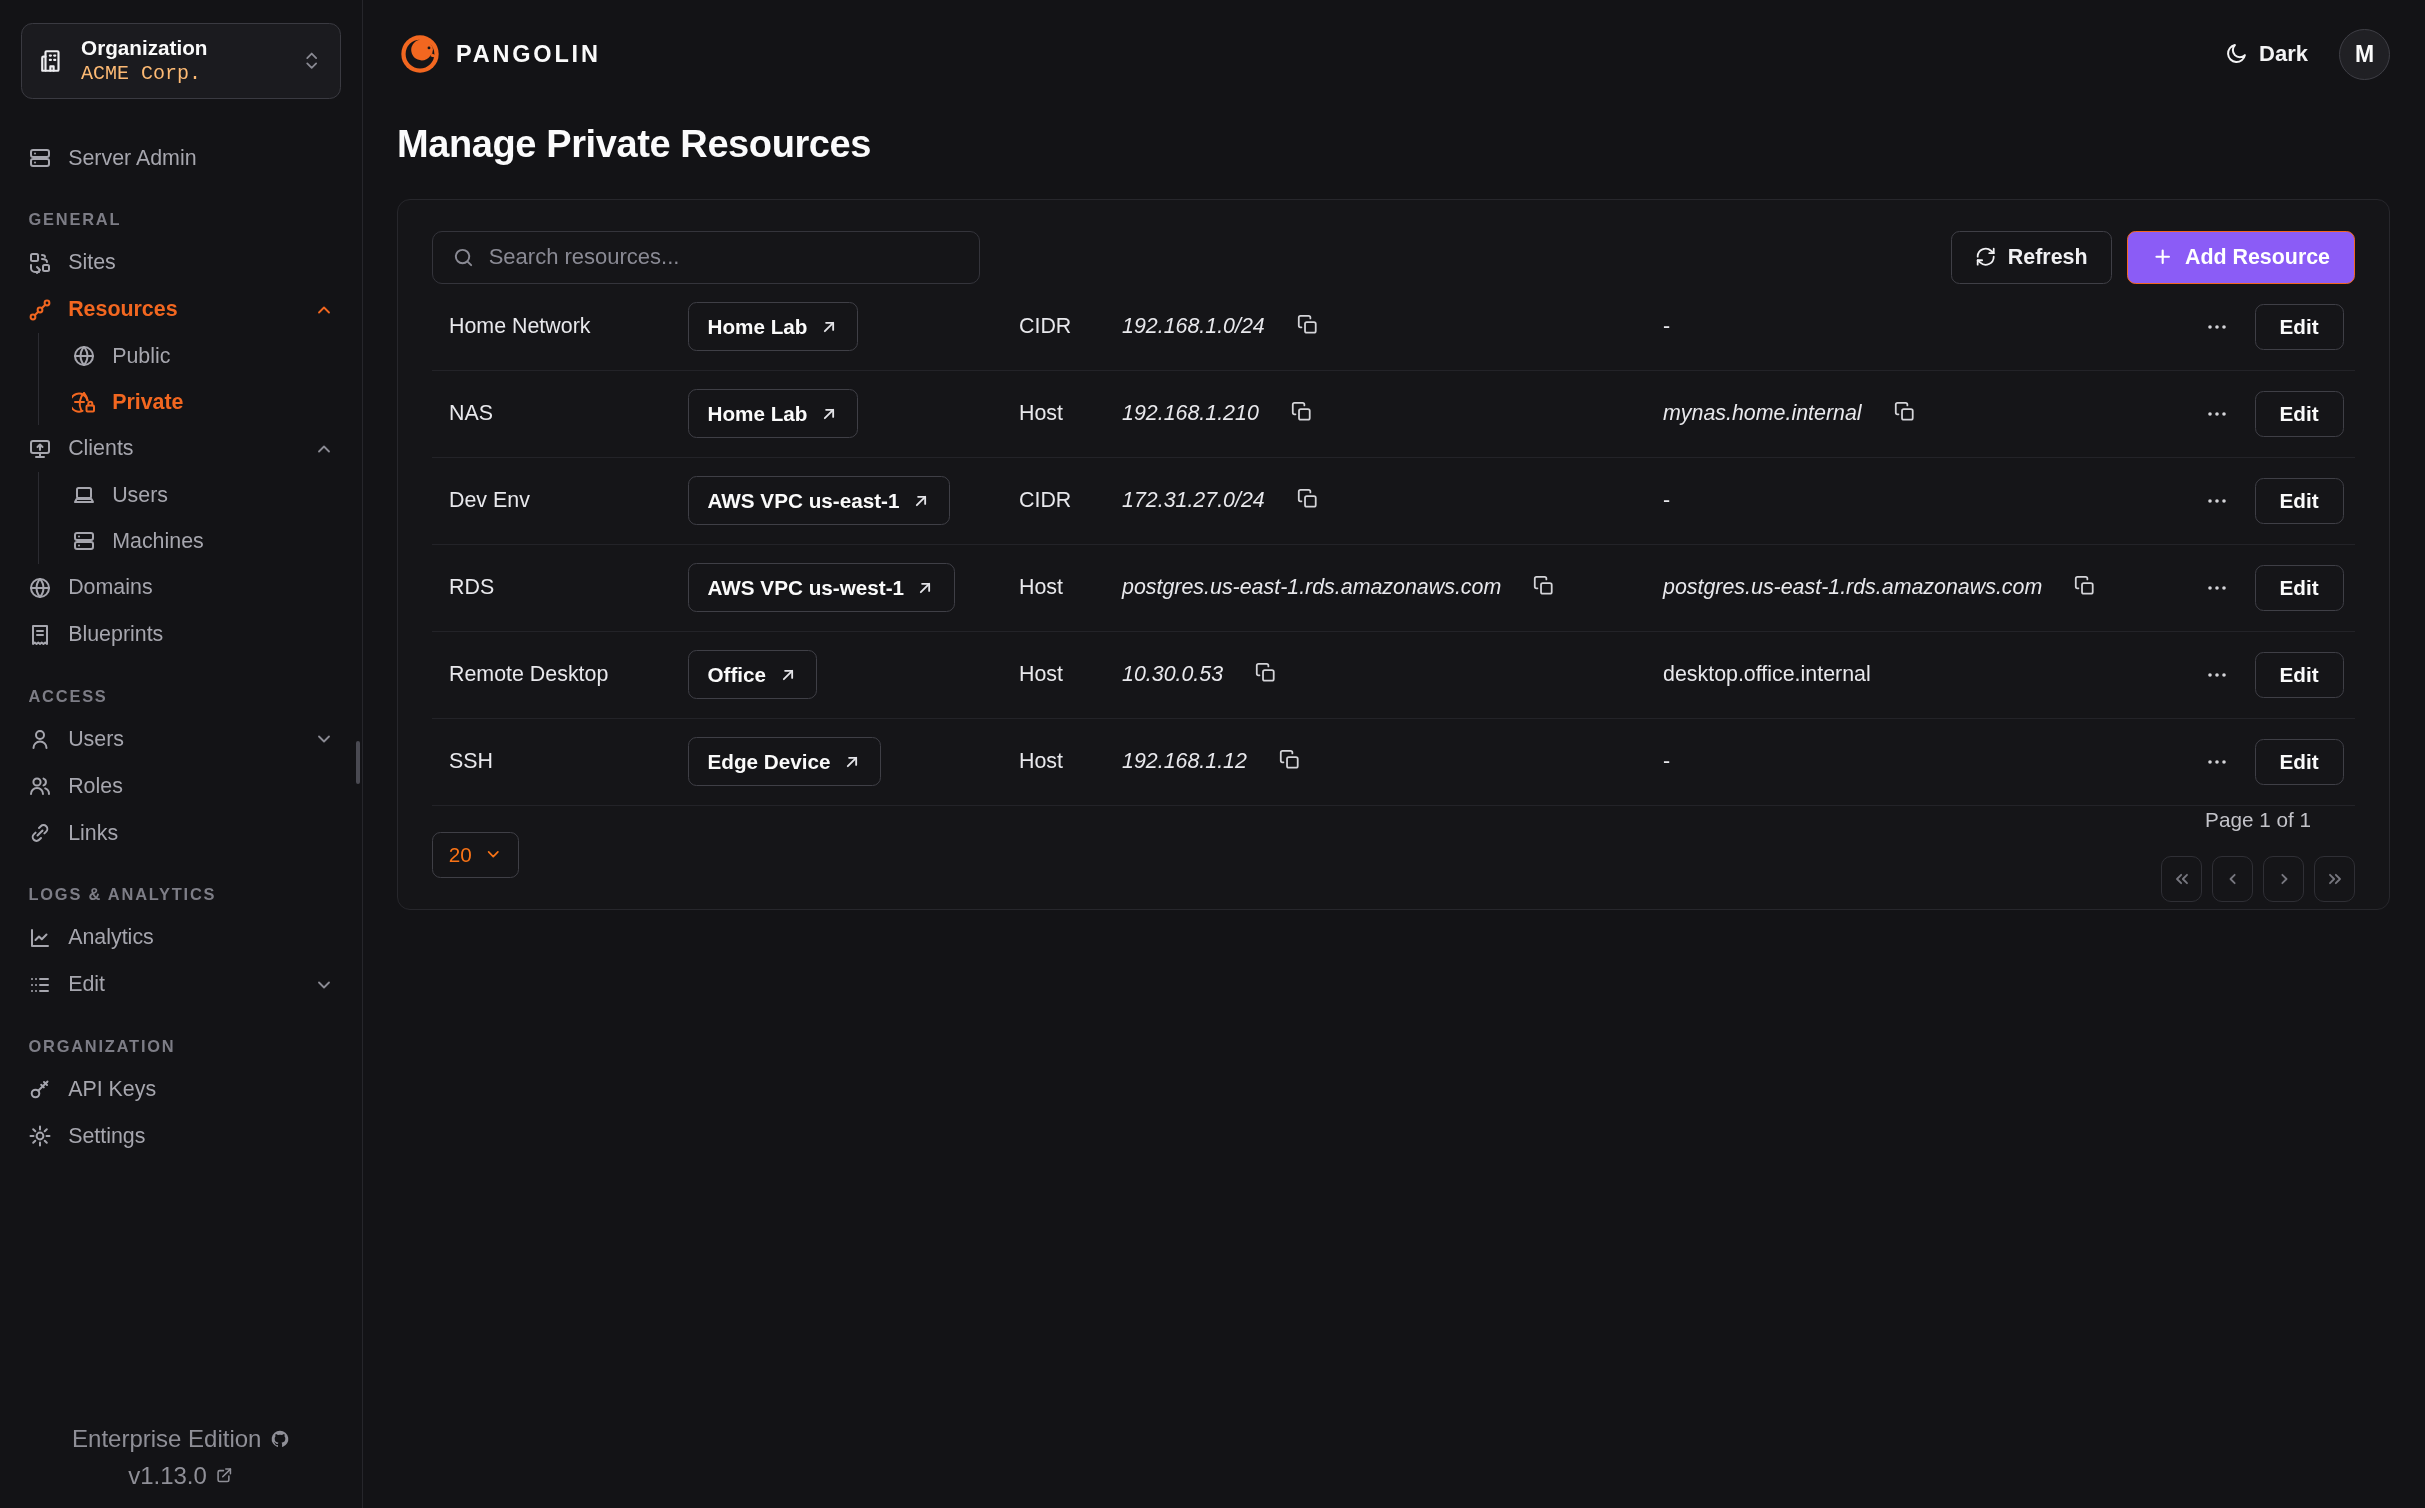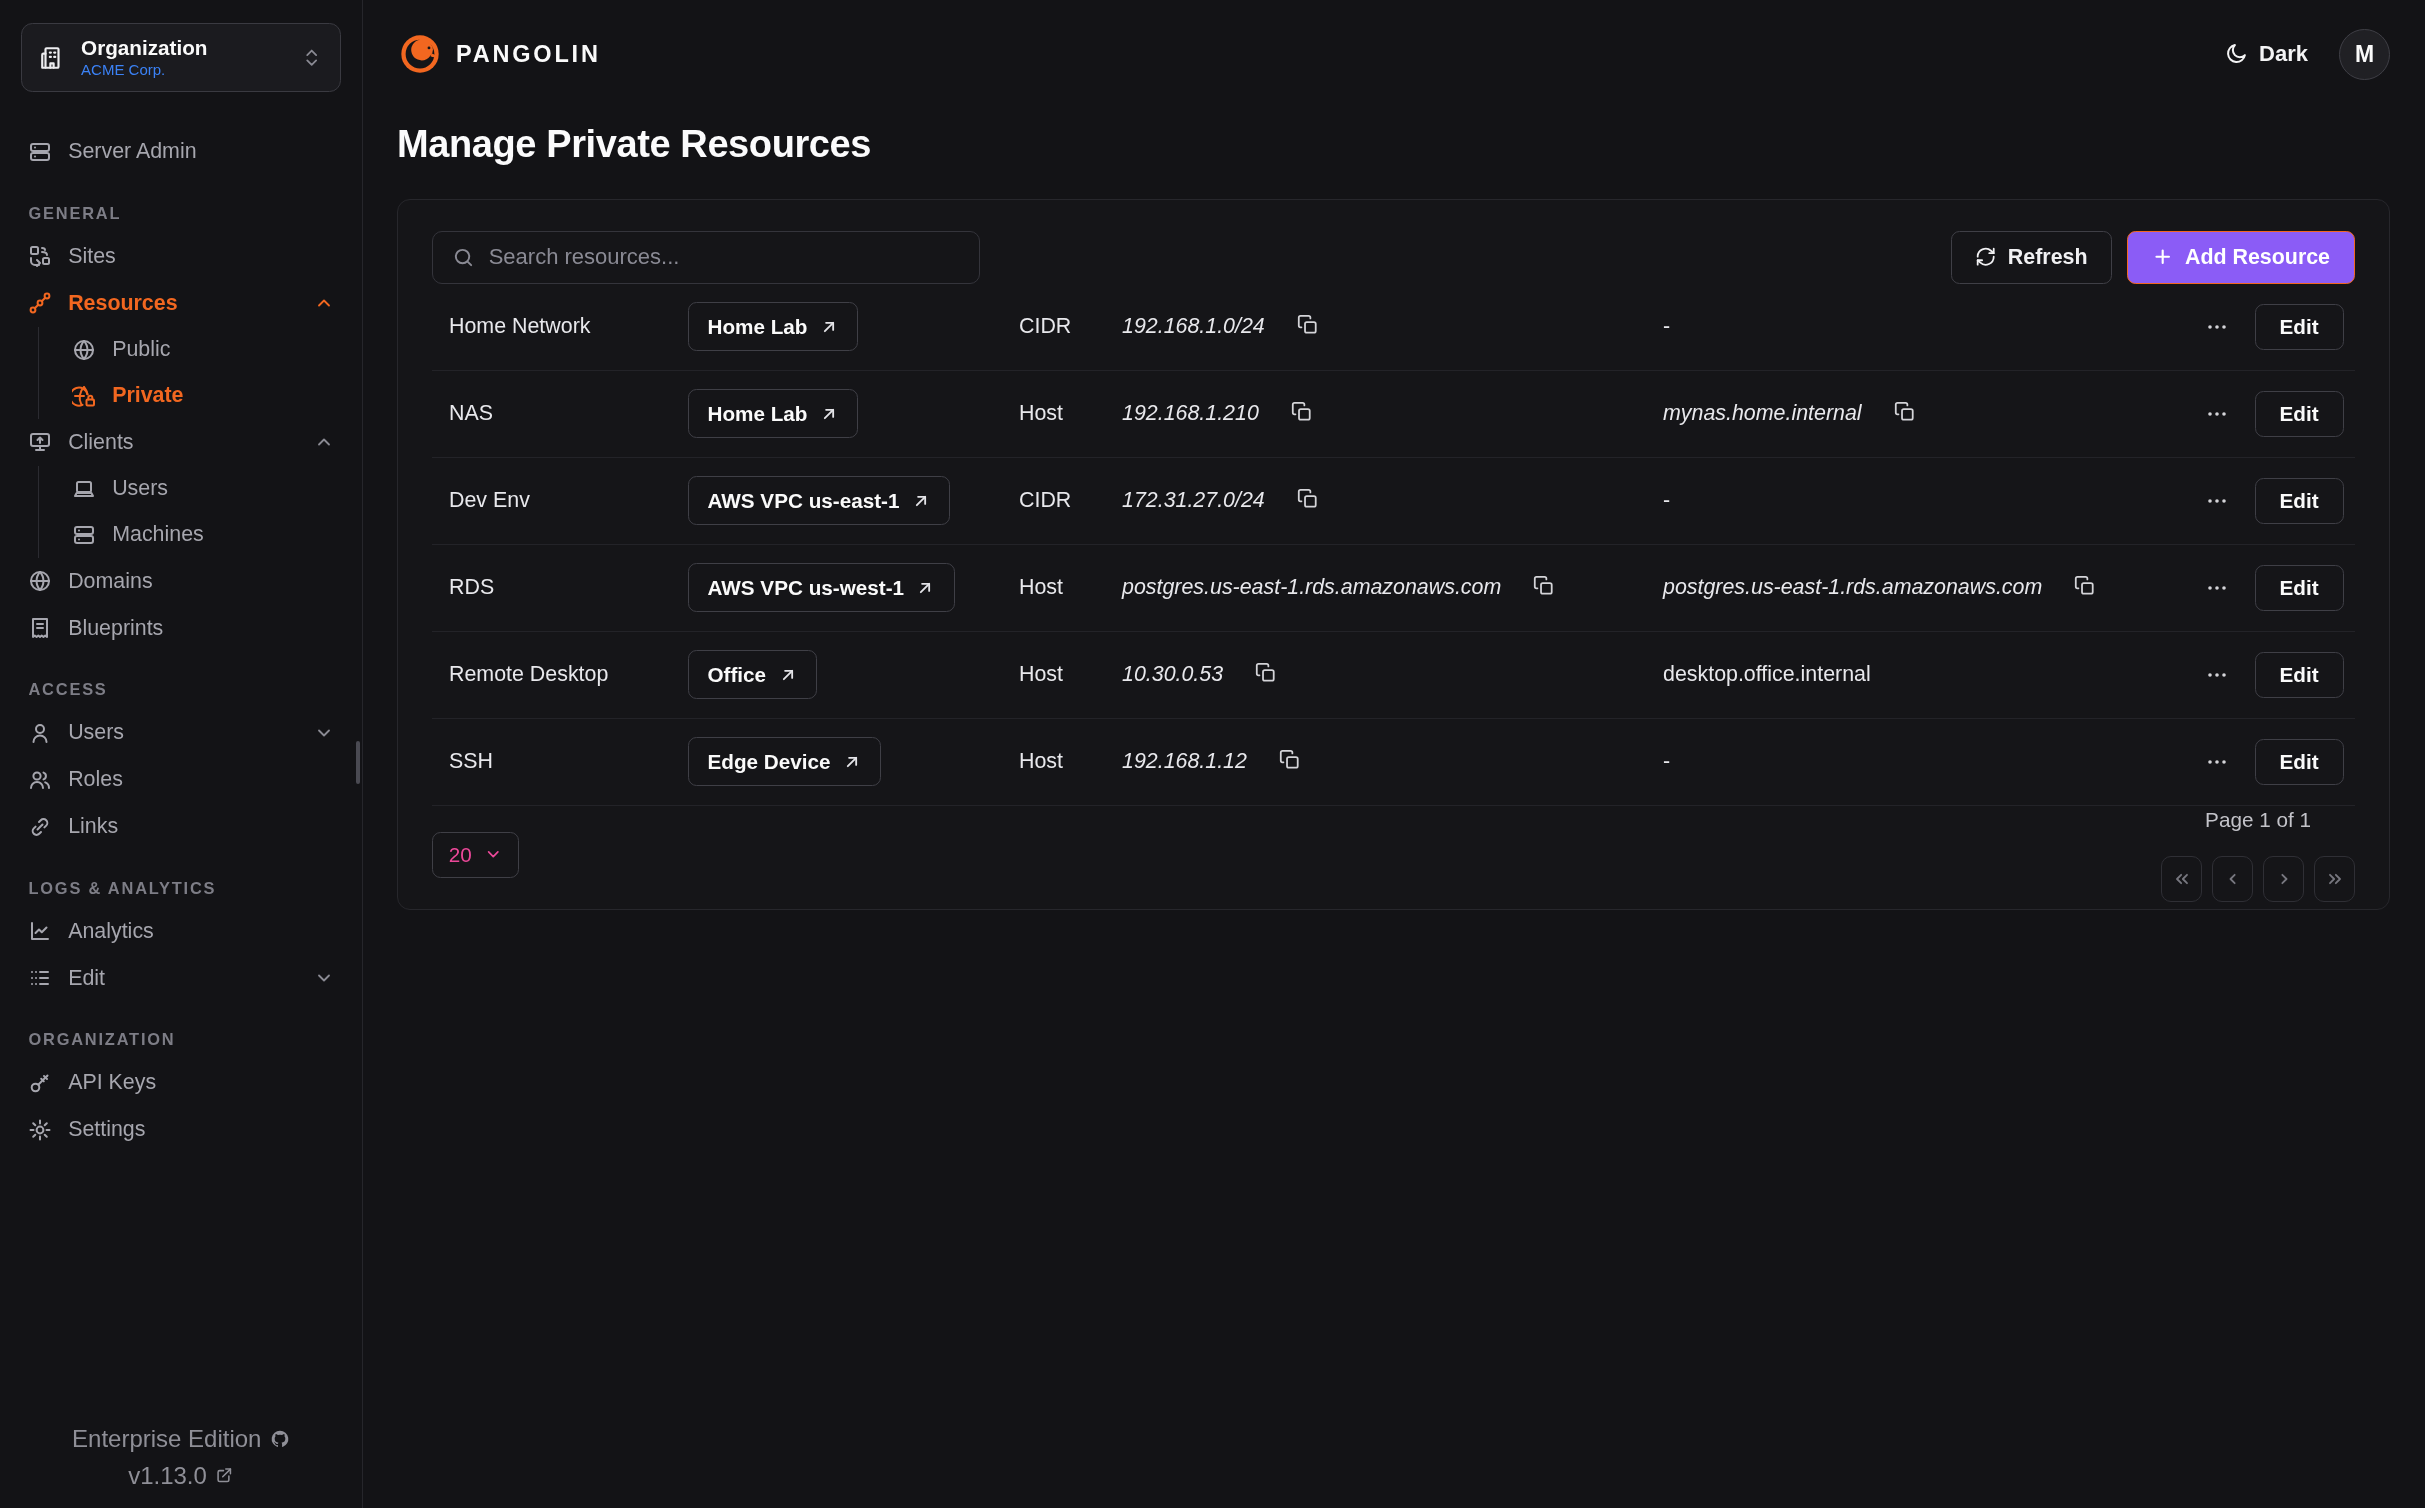--- a/index.html
+++ b/index.html
@@ -4,21 +4,21 @@
 <style>
   * { margin:0; padding:0; box-sizing:border-box; }
   html,body { width:2426px; height:1508px; background:#131316; font-family:"Liberation Sans", sans-serif; color:#ededf0; overflow:hidden; }
   .app { display:flex; width:2426px; height:1508px; }
 
   
   .sidebar { position:relative; width:363px; height:100%; background:#131316; border-right:0.7px solid #26262b; padding:23px 21.4px 0 21.4px; display:flex; flex-direction:column; flex-shrink:0; }
   .org-box { display:flex; align-items:center; gap:15.7px; border:0.7px solid #3a3a41; background:#1b1b1f; border-radius:11.4px; padding:11.4px 17px; cursor:pointer; }
   .org-box .org-texts { flex:1; min-width:0; }
   .org-label { font-size:20.7px; font-weight:700; color:#fafafa; line-height:1.25; }
-  .org-value { font-size:15px; color:#3b82f6; line-height:1.25; }
+  .org-value { font-size:20px; color:#fdba74; line-height:1.25;font-family:Liberation Mono, monospace; }
   .icon { display:inline-flex; align-items:center; justify-content:center; flex-shrink:0; }
   .icon svg { width:100%; height:100%; }
   .i36 { width:26px; height:26px; } .i34 { width:24px; height:24px; } .i32 { width:23px; height:23px; } .i30 { width:21.4px; height:21.4px; } .i28 { width:20px; height:20px; } .i26 { width:18.5px; height:18.5px; }
   .nav { margin-top:36px; display:flex; flex-direction:column;justify-content:space-between; }
   .nav-item { display:flex; align-items:center; gap:15.7px; height:47px; padding:0 7.1px; border-radius:8.5px; font-size:21.4px; color:#a6a6ae; cursor:pointer; }
   .nav-item .lbl { flex:1; }
   .nav-item.active { color:#f26720; font-weight:700; }
   .section-label { font-size:16.4px; font-weight:700; letter-spacing:1.8px; color:#7d7d86; margin:28.5px 0 10px 7.1px; }
   .subtree { margin-left:17px; border-left:1.4px solid #2b2b31; padding-left:26px; display:flex; flex-direction:column; }
   .subtree .nav-item { height:46px; }
@@ -58,21 +58,21 @@
   .trow:last-of-type { border-bottom:none; }
   .chip { display:inline-flex; align-items:center; gap:11.4px; border:0.7px solid #3f3f46; border-radius:8.5px; padding:11.4px 18.5px; font-size:20.7px; font-weight:700; color:#fafafa; cursor:pointer; width:max-content; }
   .chip .icon { color:#e4e4e8; }
   .cellflex { display:flex; gap:32px;font-style:italic; }
   .copy-btn { color:#d4d4d8; cursor:pointer; }
   .actions { display:flex; align-items:center; justify-content:flex-end; gap:26px; padding-right:11.4px; }
   .menu-btn { color:#d4d4d8; cursor:pointer; display:flex; }
   .edit-btn { border:0.7px solid #3f3f46; border-radius:8.5px; padding:10px 24px; font-size:20.7px; font-weight:600; color:#fafafa; cursor:pointer; background:transparent; }
 
   .pager { display:flex; align-items:center; margin-top:18.5px; height:61px; }
-  .page-size { display:flex; align-items:center; gap:12px; border:0.7px solid #3f3f46; border-radius:8.5px; height:46px; padding:0 15.7px; font-size:20.7px; color:#ec4899; cursor:pointer; }
+  .page-size { display:flex; align-items:center; gap:12px; border:0.7px solid #3f3f46; border-radius:8.5px; height:46px; padding:0 15.7px; font-size:20.7px; color:#f97316; cursor:pointer; }
   .pager-right { margin-left:auto; display:flex; align-items:center; gap:24px;flex-direction:column; }
   .page-status { font-size:20.7px; color:#c3c3c9; }
   .pager-btns { display:flex; gap:10px; }
   .pg-btn { width:41px; height:46px; border:0.7px solid #2f2f35; border-radius:10px; display:flex; align-items:center; justify-content:center; color:#77777f; cursor:pointer; }
 </style>
 </head>
 <body>
 
 <svg width="0" height="0" style="position:absolute">
   <defs>

